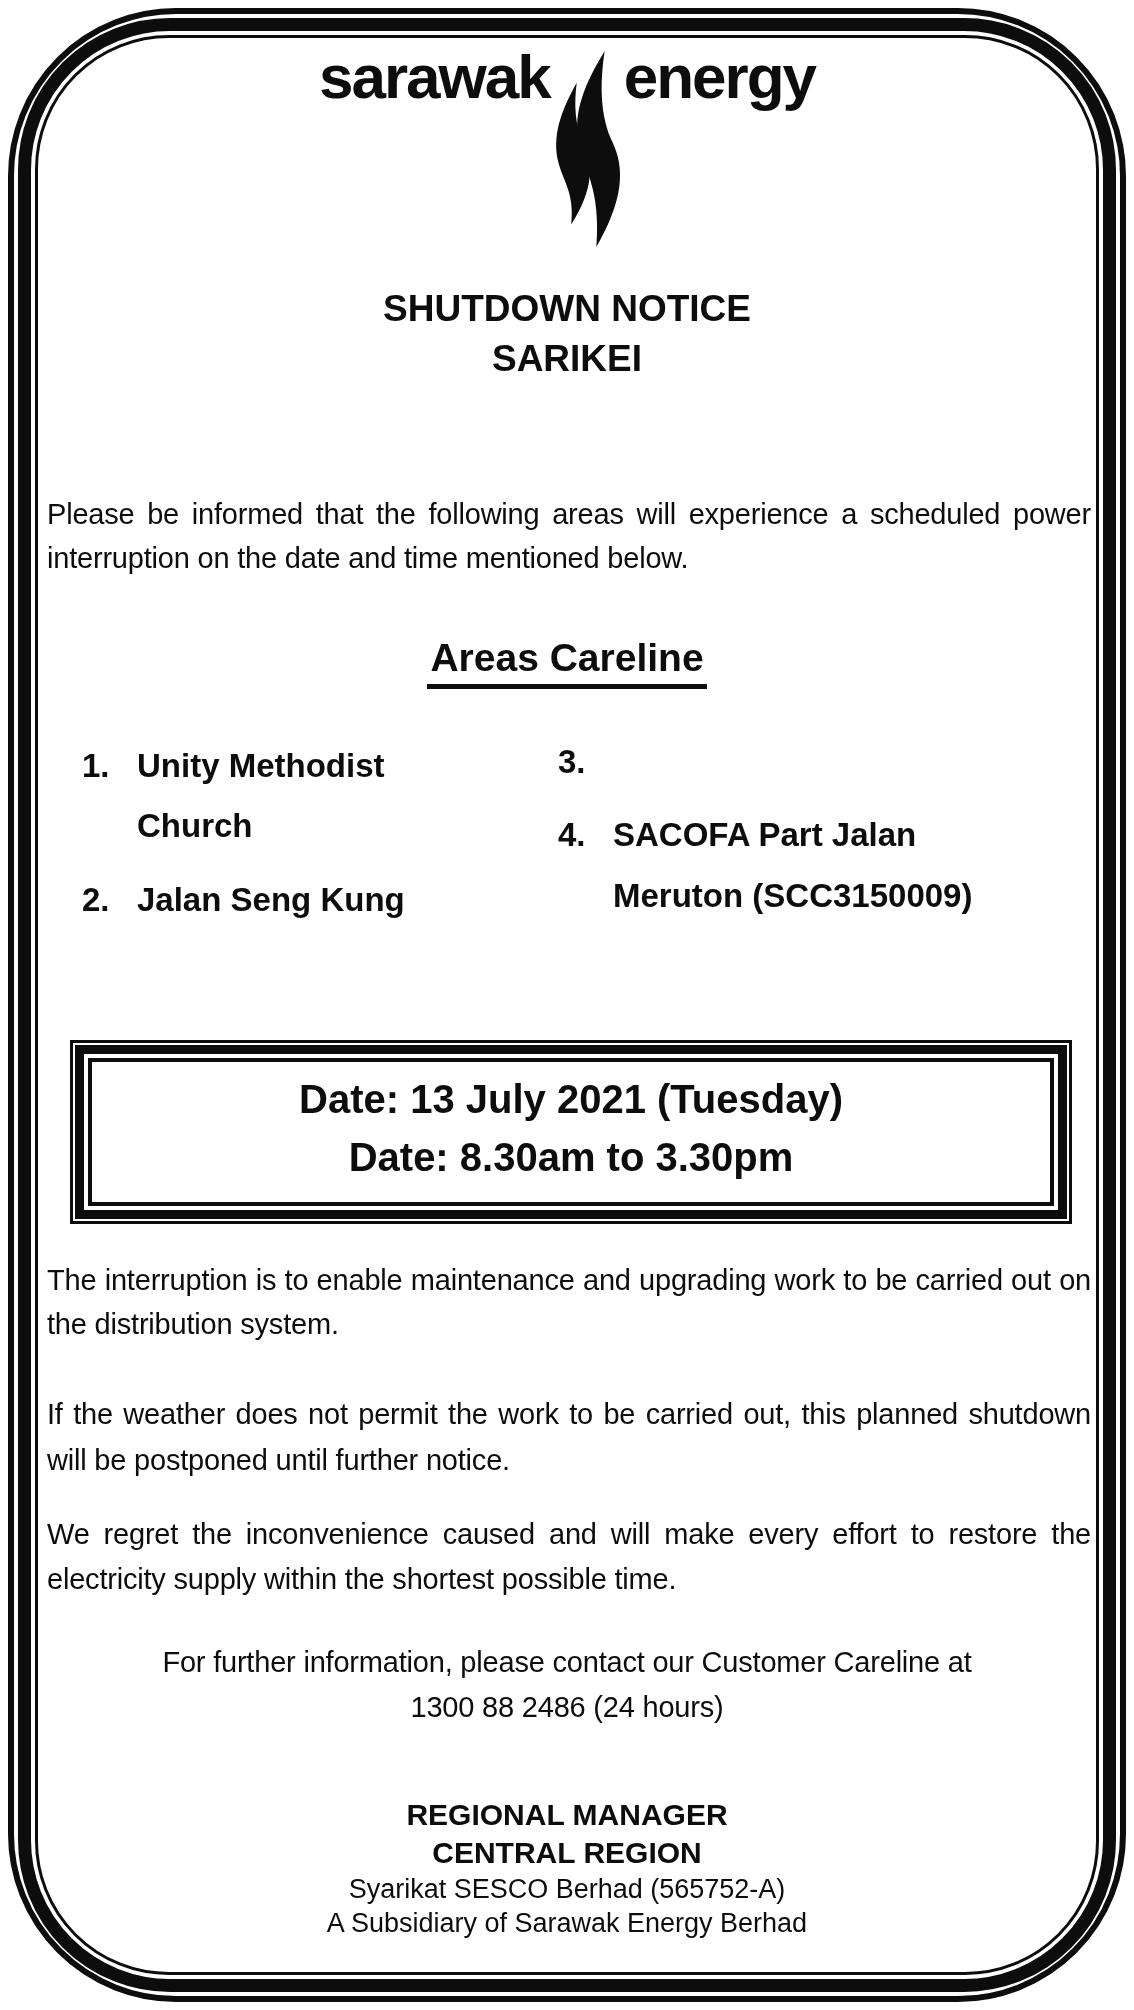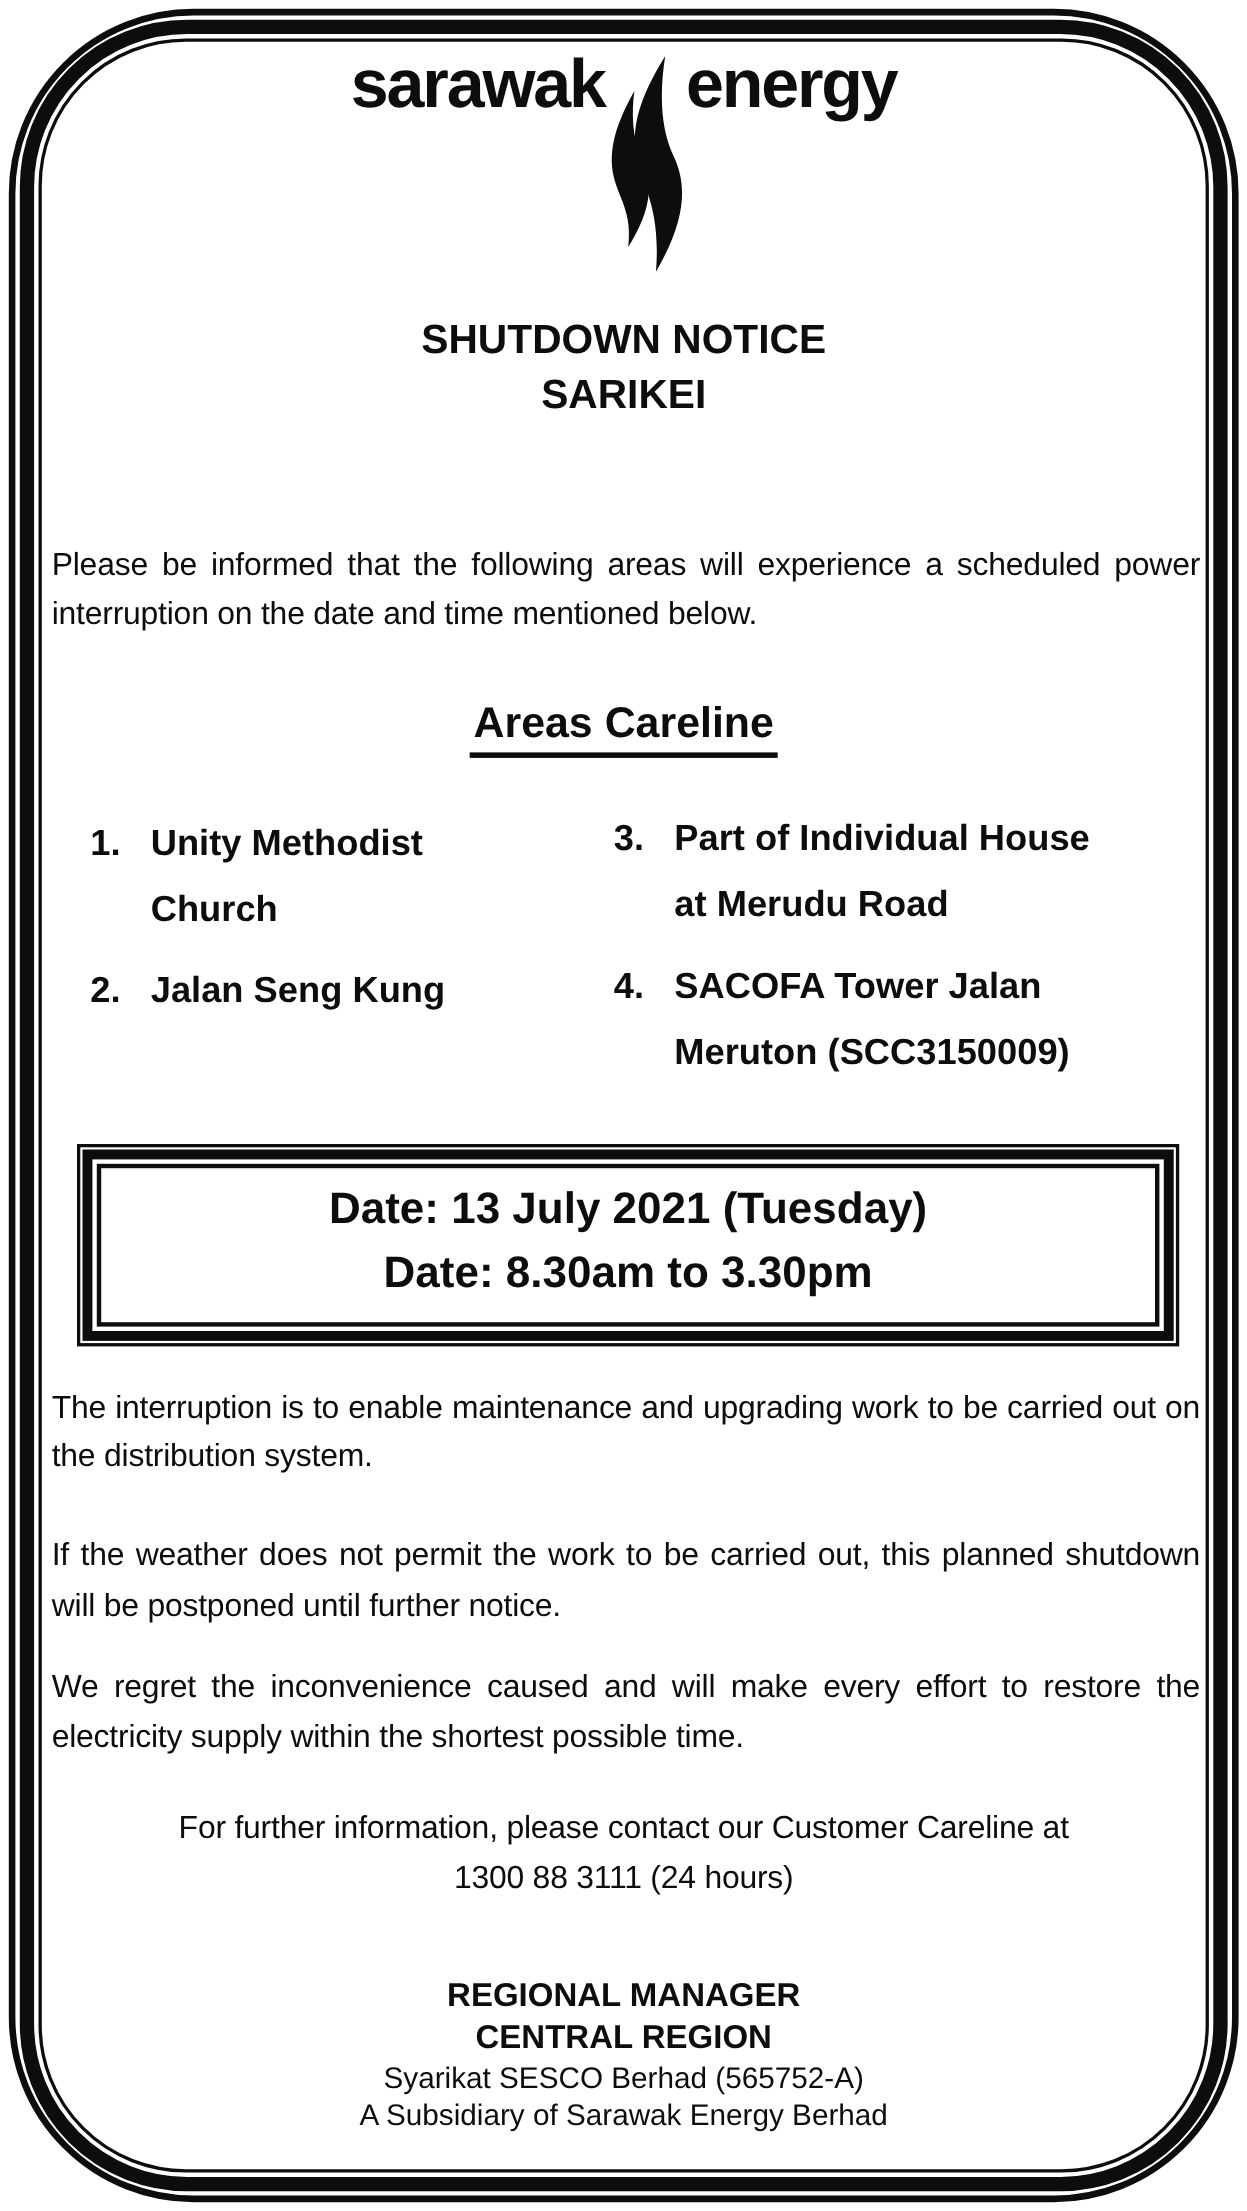--- a/index.html
+++ b/index.html
@@ -91,44 +91,43 @@
   </div>
   <div class="item">
     <span class="num">2.</span>
     <span class="txt">Jalan Seng Kung</span>
   </div>
 </div>
 
 <div class="col col2">
   <div class="item">
     <span class="num">3.</span>
-    <span class="txt">Part of Individual House at Merudu Road</span>
   </div>
   <div class="item">
     <span class="num">4.</span>
-    <span class="txt">SACOFA Tower Jalan Meruton (SCC3150009)</span>
+    <span class="txt">SACOFA Part Jalan Meruton (SCC3150009)</span>
   </div>
 </div>
 
 <div class="sched">
   <div class="sched-mid">
     <div class="sched-in">
       <div>Date: 13 July 2021 (Tuesday)</div>
       <div>Date: 8.30am to 3.30pm</div>
     </div>
   </div>
 </div>
 
 <div class="abs para p2">The interruption is to enable maintenance and upgrading work to be carried out on the distribution system.</div>
 <div class="abs para p3">If the weather does not permit the work to be carried out, this planned shutdown will be postponed until further notice.</div>
 <div class="abs para p4">We regret the inconvenience caused and will make every effort to restore the electricity supply within the shortest possible time.</div>
 
 <div class="contact">
   <div>For further information, please contact our Customer Careline at</div>
-  <div>1300 88 3111 (24 hours)</div>
+  <div>1300 88 2486 (24 hours)</div>
 </div>
 
 <div class="footer">
   <div class="f-bold">REGIONAL MANAGER</div>
   <div class="f-bold">CENTRAL REGION</div>
   <div class="f-reg">Syarikat SESCO Berhad (565752-A)</div>
   <div class="f-reg">A Subsidiary of Sarawak Energy Berhad</div>
 </div>
 
 </body></html>

